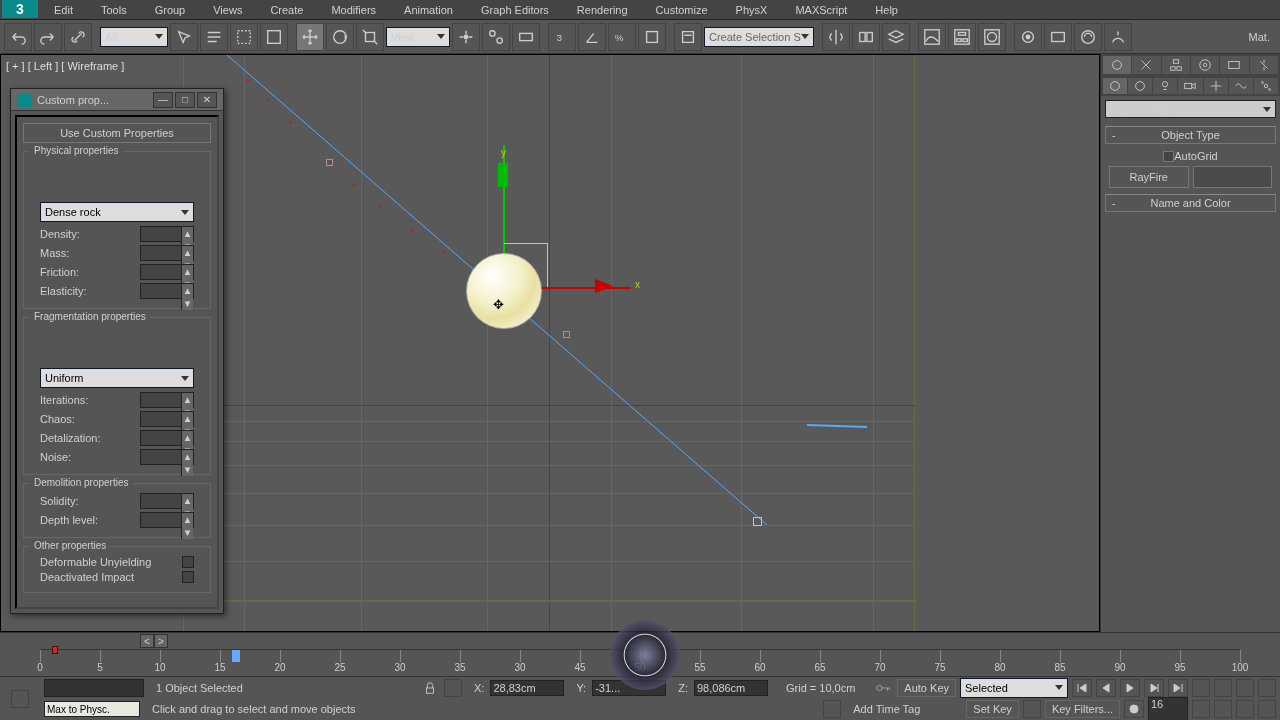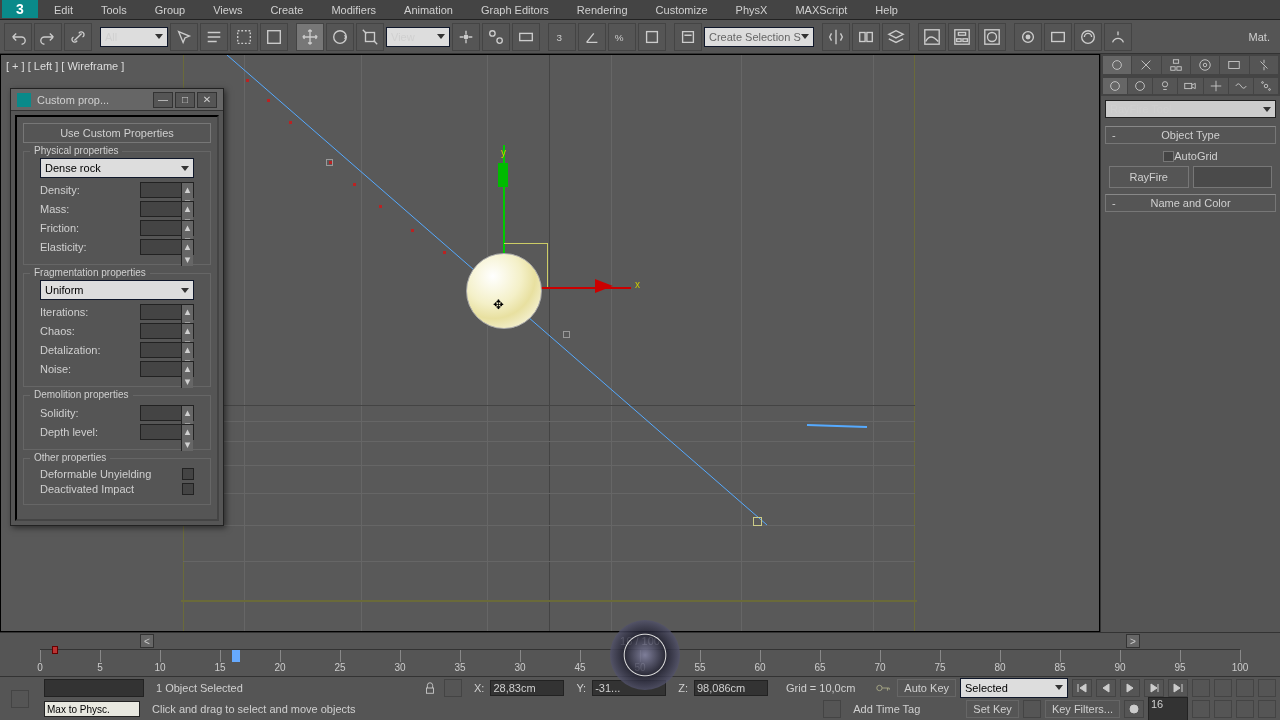--- a/index.html
+++ b/index.html
@@ -44,21 +44,21 @@
 .dialog-body { padding:6px; background:#555; border:2px inset #444; margin:4px; }
 .dlg-btn { background:#555; border:1px solid #777; height:20px; display:flex; align-items:center; justify-content:center; margin-bottom:8px; cursor:pointer; }
 .group { border:1px solid #666; margin-bottom:8px; padding:6px 16px; position:relative; }
 .group-title { position:absolute; top:-7px; left:6px; background:#555; padding:0 4px; font-size:10px; }
 .field-row { display:flex; align-items:center; margin:3px 0; }
 .field-row label { flex:1; }
 .spinner { width:54px; height:16px; background:#444; border:1px solid #222; display:flex; }
 .spinner-input { flex:1; background:#444; }
 .spinner-btns { width:12px; display:flex; flex-direction:column; }
 .spinner-btns div { flex:1; background:#666; border-left:1px solid #222; display:flex; align-items:center; justify-content:center; }
-.group .dropdown { width:100%; margin-bottom:4px; }
+.group .dropdown { width:100%; margin-bottom:4px;margin-top:44px; }
 .checkbox-row { display:flex; align-items:center; margin:3px 0; }
 .checkbox-row .cb { width:12px; height:12px; border:1px solid #222; background:#444; margin-left:auto; }
 
 
 .grid-line { position:absolute; background:#666; }
 .grid-line.v { width:1px; height:100%; }
 .grid-line.h { height:1px; width:100%; }
 .sphere { position:absolute; left:465px; top:198px; width:76px; height:76px; border-radius:50%; background:radial-gradient(circle at 35% 30%, #fff 0%, #f4f0c8 40%, #e8e0a0 60%, #ffffff 100%); border:1px solid #aaa; }
 .axis-y { position:absolute; left:502px; top:90px; width:2px; height:150px; background:#0c0; }
 .axis-y-cube { position:absolute; left:497px; top:108px; width:10px; height:24px; background:#0b0; }
@@ -589,21 +589,20 @@
           <label>Deactivated Impact</label>
           <div class="cb"></div>
         </div>
     </div>
   </div>
 </div>
 
 <div class="time-bar">
   <div class="slider-row">
     <div class="slider-btn">&lt;</div>
-    <div class="slider-track">16 / 100</div>
     <div class="slider-btn">&gt;</div>
   </div>
   <div class="ruler" id="ruler">
     <div class="ruler-key" style="left:1%"></div>
   <div class="ruler-tick major" style="left: 0%;"></div>
       <div class="ruler-label" style="left: 0%;">0</div>
       <div class="ruler-tick major" style="left: 5%;"></div>
       <div class="ruler-label" style="left: 5%;">5</div>
       <div class="ruler-tick major" style="left: 10%;"></div>
       <div class="ruler-label" style="left: 10%;">10</div>

